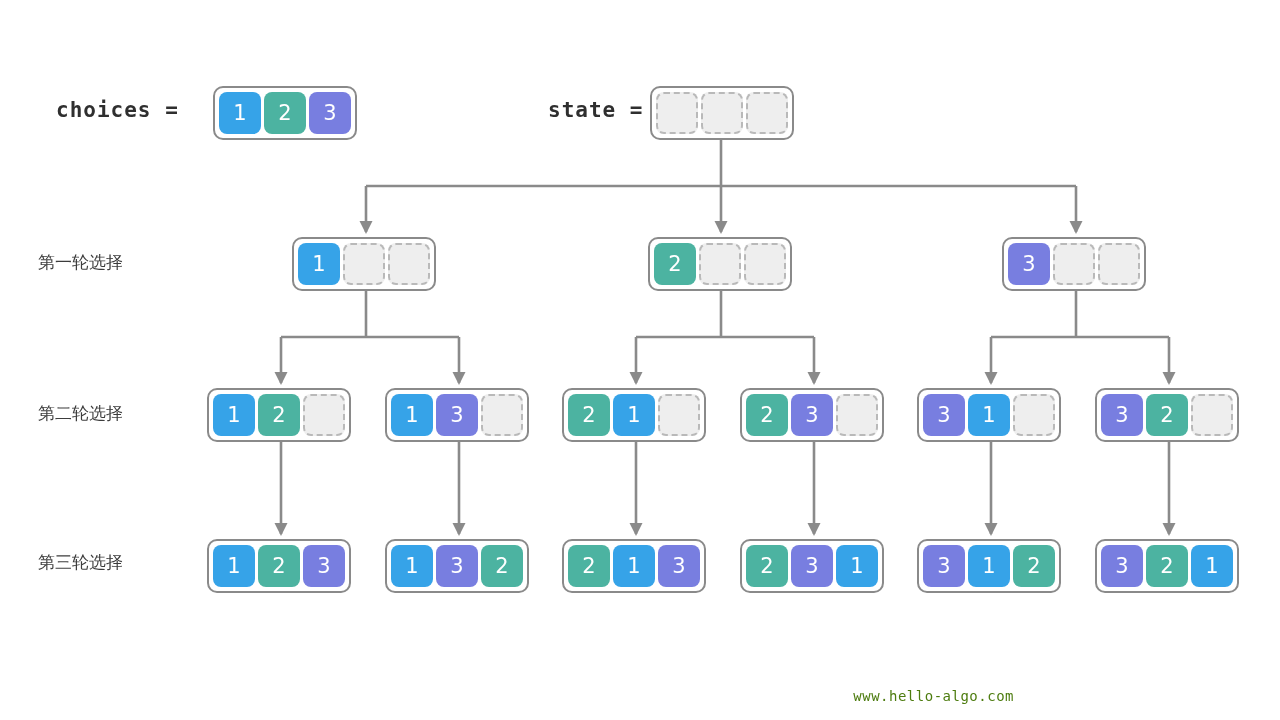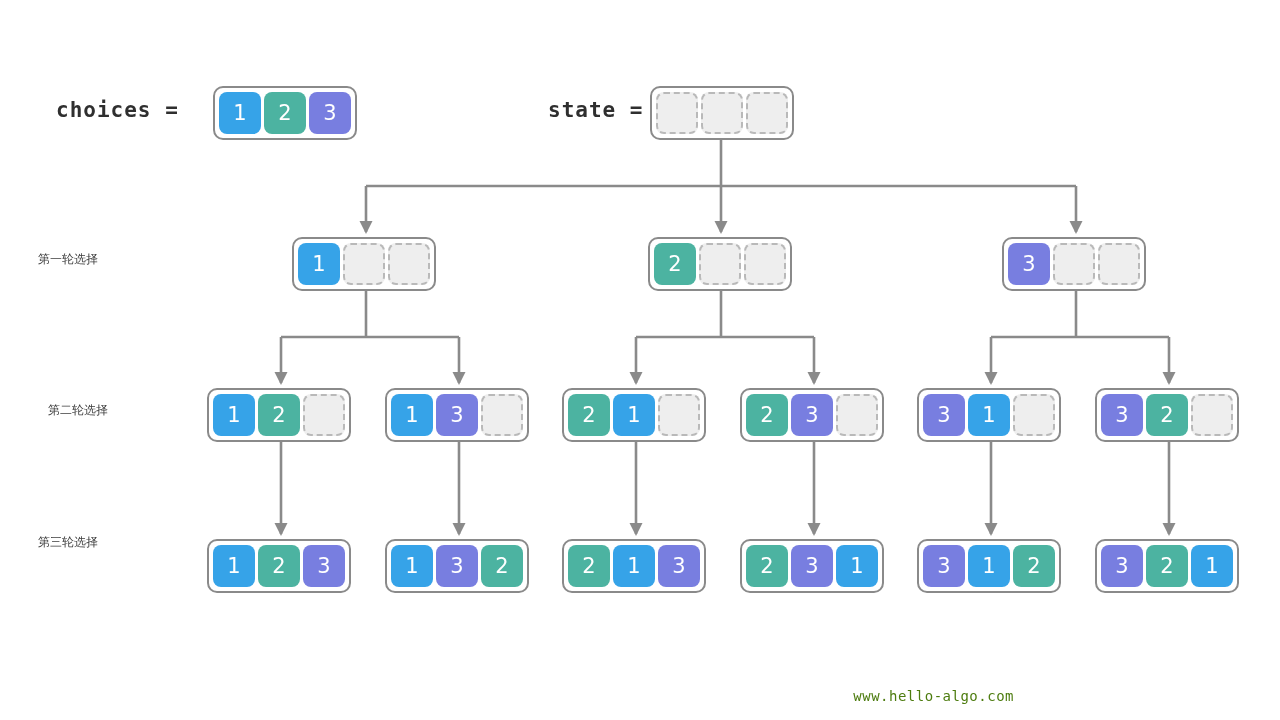--- a/index.html
+++ b/index.html
@@ -41,21 +41,21 @@
     color: #2f2f2f;
     letter-spacing: 1px;
     white-space: nowrap;
     z-index: 3;
   }
 
   
   .round-label {
     position: absolute;
     font-family: "DejaVu Sans", "Liberation Sans", sans-serif;
-    font-size: 12px;
+    font-size: 17px;
     color: #3c3c3c;
     white-space: nowrap;
     z-index: 3;
   }
 
   
   .array {
     position: absolute;
     display: flex;
     flex-direction: row;
@@ -158,22 +158,22 @@
 
   <div class="eq-label" style="left:548px; top:98px;">state =</div>
 
   <div class="array" id="state-array" style="left:650px; top:86px;">
       <div class="cell empty"></div>
       <div class="cell empty"></div>
       <div class="cell empty"></div>
     </div>
 
   <div class="round-label" style="left:38px; top:251px;">第一轮选择</div>
-  <div class="round-label" style="left:48px; top:402px;">第二轮选择</div>
-  <div class="round-label" style="left:38px; top:534px;">第三轮选择</div>
+  <div class="round-label" style="left:38px; top:402px;">第二轮选择</div>
+  <div class="round-label" style="left:38px; top:551px;">第三轮选择</div>
 
   <div id="nodes-layer">
       <div class="array" style="left: 292px; top: 237px;">
         <div class="cell v1">1</div>
         <div class="cell empty"></div>
         <div class="cell empty"></div>
       </div>
       <div class="array" style="left: 648px; top: 237px;">
         <div class="cell v2">2</div>
         <div class="cell empty"></div>

